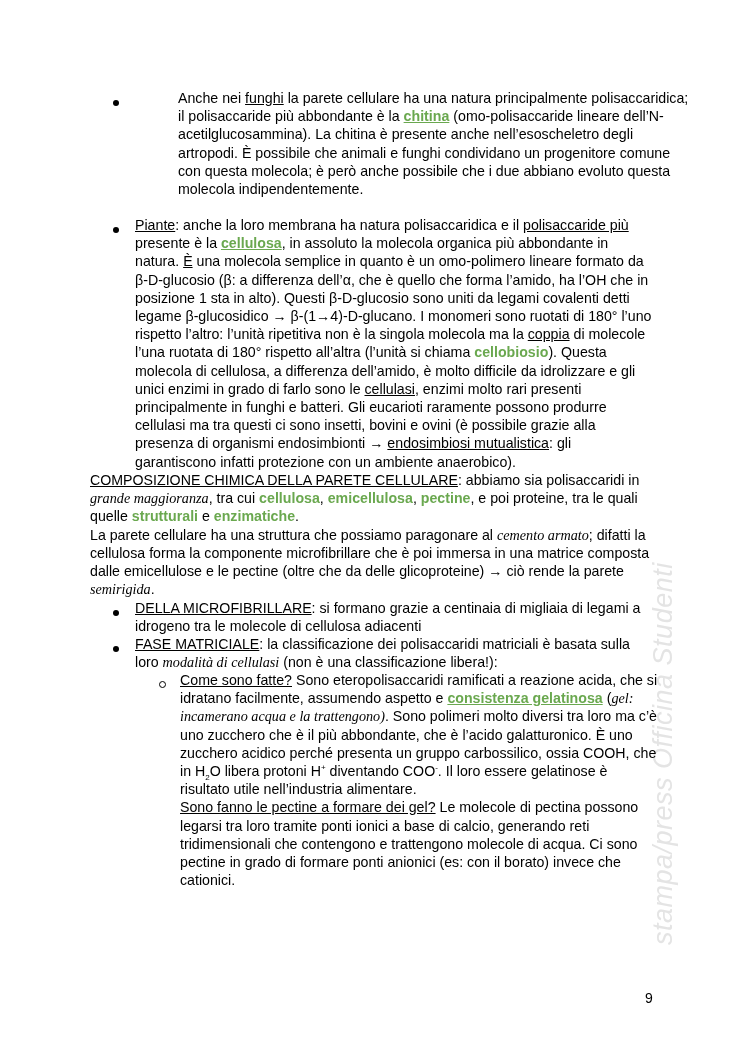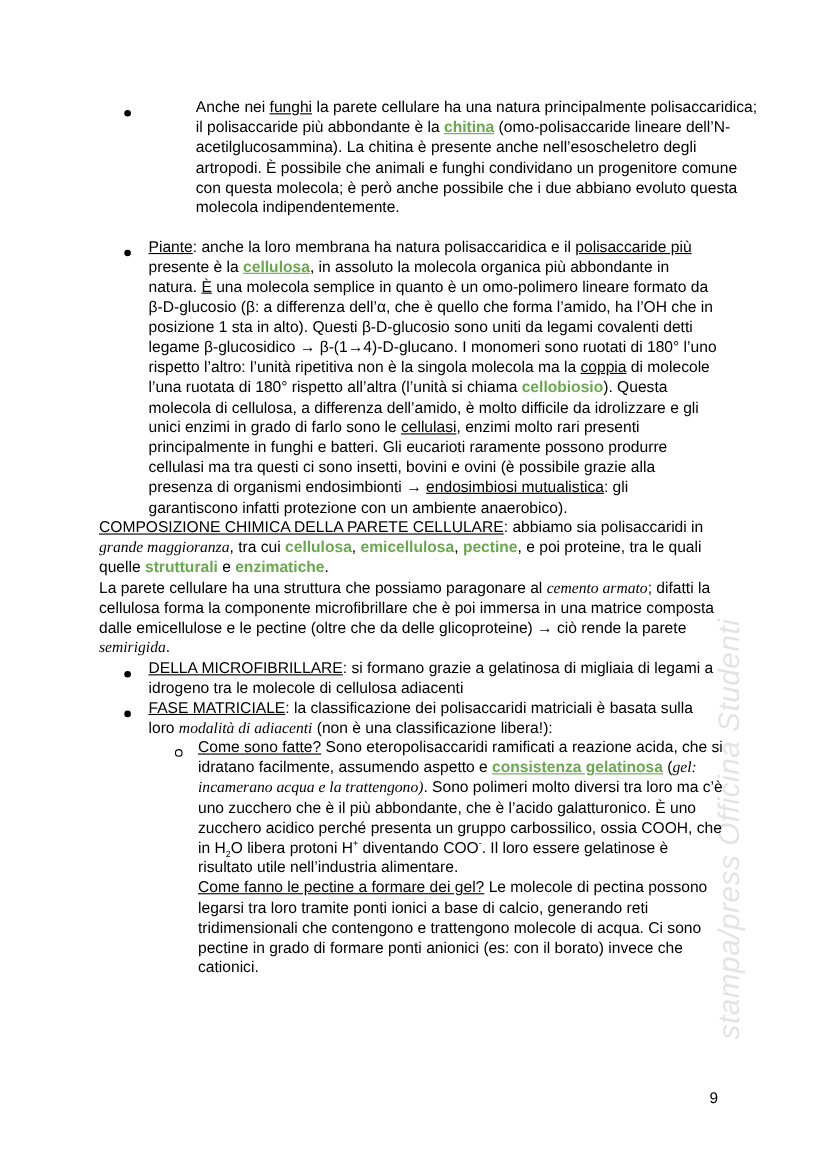--- a/index.html
+++ b/index.html
@@ -37,28 +37,28 @@
     <p><span class="u">Piante</span><span>: anche la loro membrana ha natura polisaccaridica e il </span><span class="u">polisaccaride più</span><span> presente è la </span><span class="g u">cellulosa</span><span>, in assoluto la molecola organica più abbondante in natura. </span><span class="u">È</span><span> una molecola semplice in quanto è un omo-polimero lineare formato da β-D-glucosio (β: a differenza dell’α, che è quello che forma l’amido, ha l’OH che in posizione 1 sta in alto). Questi β-D-glucosio sono uniti da legami covalenti detti legame β-glucosidico → β-(1→4)-D-glucano. I monomeri sono ruotati di 180° l’uno rispetto l’altro: l’unità ripetitiva non è la singola molecola ma la </span><span class="u">coppia</span><span> di molecole l’una ruotata di 180° rispetto all’altra (l’unità si chiama </span><span class="g">cellobiosio</span><span>). Questa molecola di cellulosa, a differenza dell’amido, è molto difficile da idrolizzare e gli unici enzimi in grado di farlo sono le </span><span class="u">cellulasi</span><span>, enzimi molto rari presenti principalmente in funghi e batteri. Gli eucarioti raramente possono produrre cellulasi ma tra questi ci sono insetti, bovini e ovini (è possibile grazie alla presenza di organismi endosimbionti → </span><span class="u">endosimbiosi mutualistica</span><span>: gli garantiscono infatti protezione con un ambiente anaerobico).</span></p>
   </div>
 
   <div class="line-block" style="left:90px; top:471px; width:565px;">
     <p><span class="u">COMPOSIZIONE CHIMICA DELLA PARETE CELLULARE</span><span>: abbiamo sia polisaccaridi in </span><span class="i">grande maggioranza</span><span>, tra cui </span><span class="g">cellulosa</span><span>, </span><span class="g">emicellulosa</span><span>, </span><span class="g">pectine</span><span>, e poi proteine, tra le quali quelle </span><span class="g">strutturali</span><span> e </span><span class="g">enzimatiche</span><span>.</span></p>
     <p><span>La parete cellulare ha una struttura che possiamo paragonare al </span><span class="i">cemento armato</span><span>; difatti la cellulosa forma la </span><span class="b">componente microfibrillare</span><span> che è poi immersa in una </span><span class="b">matrice</span><span> composta dalle emicellulose e le pectine (oltre che da delle glicoproteine) → ciò rende la parete </span><span class="i">semirigida</span><span>.</span></p>
   </div>
 
   <span class="bullet" style="left:113px; top:605px;"><span class="bullet-dot"></span></span>
   <div class="line-block" style="left:135px; top:599px; width:520px;">
-    <p><span class="u">DELLA MICROFIBRILLARE</span><span>: si formano grazie a gelatinosa di migliaia di legami a idrogeno tra le molecole di cellulosa adiacenti</span></p>
+    <p><span class="u">DELLA MICROFIBRILLARE</span><span>: si formano grazie a centinaia di migliaia di legami a idrogeno tra le molecole di cellulosa adiacenti</span></p>
   </div>
 
   <span class="bullet" style="left:113px; top:641px;"><span class="bullet-dot"></span></span>
   <div class="line-block" style="left:135px; top:635px; width:522px;">
-    <p><span class="u">FASE MATRICIALE</span><span>: la classificazione dei polisaccaridi matriciali è basata sulla loro </span><span class="i">modalità di adiacenti</span><span> (non è una classificazione libera!):</span></p>
+    <p><span class="u">FASE MATRICIALE</span><span>: la classificazione dei polisaccaridi matriciali è basata sulla loro </span><span class="i">modalità di cellulasi</span><span> (non è una classificazione libera!):</span></p>
   </div>
 
   <span class="bullet" style="left:159px; top:677px;"><span class="bullet-circle"></span></span>
   <div class="line-block" style="left:180px; top:671px; width:478px;">
     <p><span class="u">Come sono fatte?</span><span> Sono eteropolisaccaridi ramificati a reazione acida, che si idratano facilmente, assumendo aspetto e </span><span class="g u">consistenza gelatinosa</span><span> (</span><span class="i">gel: incamerano acqua e la trattengono)</span><span>. Sono polimeri molto diversi tra loro ma c’è uno zucchero che è il più abbondante, che è l’acido galatturonico. È uno zucchero acidico perché presenta un gruppo carbossilico, ossia COOH, che in H</span><sub>2</sub><span>O libera protoni H</span><sup>+</sup><span> diventando COO</span><sup>-</sup><span>. Il loro essere gelatinose è risultato utile nell’industria alimentare.</span></p>
-    <p><span class="u">Come fanno le pectine a formare dei gel?</span><span> Le molecole di pectina possono legarsi tra loro tramite ponti ionici a base di calcio, generando reti tridimensionali che contengono e trattengono molecole di acqua. Ci sono pectine in grado di formare ponti anionici (es: con il borato) invece che cationici.</span></p>
+    <p><span class="u">Sono fanno le pectine a formare dei gel?</span><span> Le molecole di pectina possono legarsi tra loro tramite ponti ionici a base di calcio, generando reti tridimensionali che contengono e trattengono molecole di acqua. Ci sono pectine in grado di formare ponti anionici (es: con il borato) invece che cationici.</span></p>
   </div>
 
   <div class="pagenum">9</div>
 </div>
 
 </body></html>

